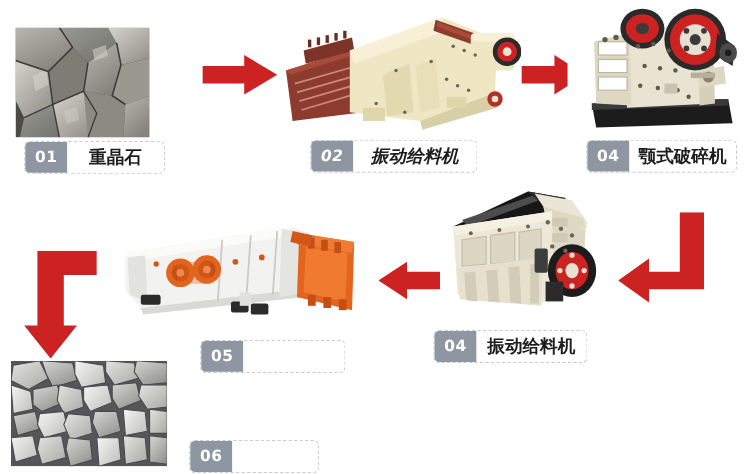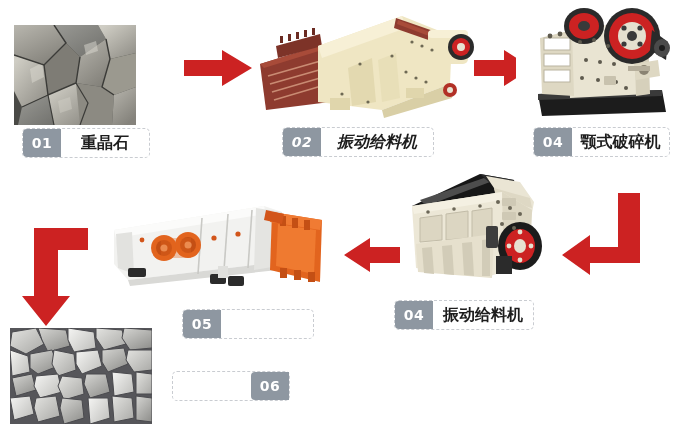--- a/index.html
+++ b/index.html
@@ -430,17 +430,17 @@
         <polygon points="0,70 20,68 24,86 4,92" fill="url(#ag3)"></polygon>
         <polygon points="26,70 46,68 50,88 28,94 24,80" fill="url(#ag1)"></polygon>
         <polygon points="52,70 72,72 74,90 54,96 50,80" fill="url(#ag2)"></polygon>
         <polygon points="78,70 98,70 100,90 80,96" fill="url(#ag3)"></polygon>
         <polygon points="102,68 122,70 124,90 104,94" fill="url(#ag1)"></polygon>
         <polygon points="126,68 142,70 142,94 126,92" fill="url(#ag2)"></polygon>
       </g>
     </svg>
   </div>
 
-  <div class="chip" style="left:172px;top:371px;width:118px;justify-content:flex-end;">
+  <div class="chip" style="left:172px;top:400px;width:118px;">
     <span class="num">06</span>
   </div>
 
 </div>
 
 </body></html>

